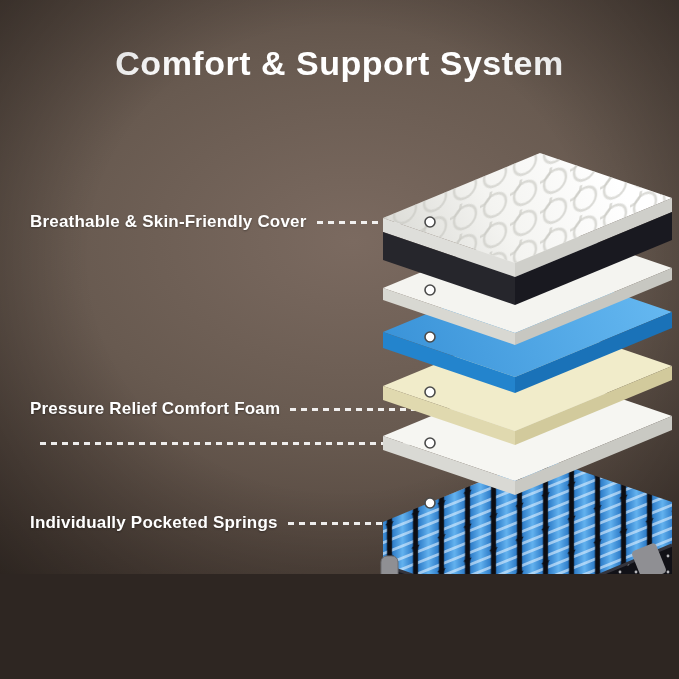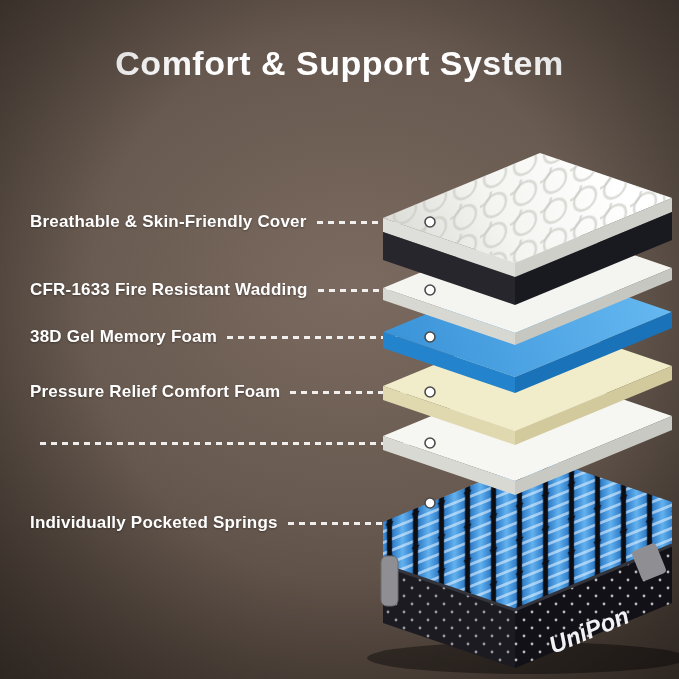--- a/index.html
+++ b/index.html
@@ -1,17 +1,17 @@
 <!DOCTYPE html>
 <html><head>
 <meta charset="utf-8">
 <style>
   html,body{margin:0;padding:0;background:#2e2622;}
   .stage{
-    position:relative;width:679px;height:679px;overflow:hidden;
+    position:relative;width:679px;height:574px;overflow:hidden;
     font-family:"Liberation Sans",sans-serif;
     background:radial-gradient(120% 95% at 52% 42%, #7b6a60 0%, #685a50 35%, #4e4139 68%, #352b25 100%);
   }
   .vignette{position:absolute;inset:0;pointer-events:none;
     background:radial-gradient(ellipse at 50% 45%, rgba(0,0,0,0) 52%, rgba(0,0,0,0.38) 100%);}
   .title{
     position:absolute;top:44px;left:0;width:100%;text-align:center;
     color:#ffffff;font-size:34px;font-weight:800;letter-spacing:0.5px;
   }
   .label-row{
@@ -20,40 +20,32 @@
   }
   .label-text{
     color:#ffffff;font-size:17px;font-weight:700;white-space:nowrap;
     letter-spacing:0.2px;text-shadow:0 1px 2px rgba(0,0,0,0.35);
   }
   .dash{
     flex:1;height:3px;margin-left:10px;opacity:0.9;
     background:repeating-linear-gradient(90deg,#ffffff 0 6px,transparent 6px 11px);
   }
   .row-1{top:211px}.row-2{top:279px}.row-3{top:326px}
-  .row-4{top:381px}.row-5{top:432px}.row-6{top:512px}
+  .row-4{top:398px}.row-5{top:432px}.row-6{top:512px}
   svg.art{position:absolute;inset:0;z-index:3;}
 </style>
 </head>
 <body>
 
 <div class="stage">
 
   <div class="title">Comfort &amp; Support System</div>
 
   <div class="label-row row-1">
     <span class="label-text">Breathable &amp; Skin-Friendly Cover</span>
-    <div class="dash"></div>
-  </div>
-  <div class="label-row row-2">
-    <span class="label-text">CFR-1633 Fire Resistant Wadding</span>
-    <div class="dash"></div>
-  </div>
-  <div class="label-row row-3">
-    <span class="label-text">38D Gel Memory Foam</span>
     <div class="dash"></div>
   </div>
   <div class="label-row row-4">
     <span class="label-text">Pressure Relief Comfort Foam</span>
     <div class="dash"></div>
   </div>
   <div class="label-row row-5">
     <div class="dash"></div>
   </div>
   <div class="label-row row-6">

